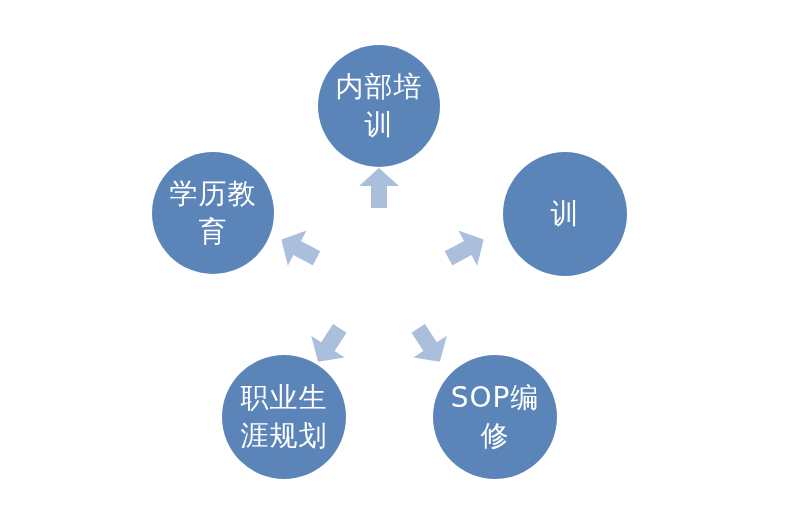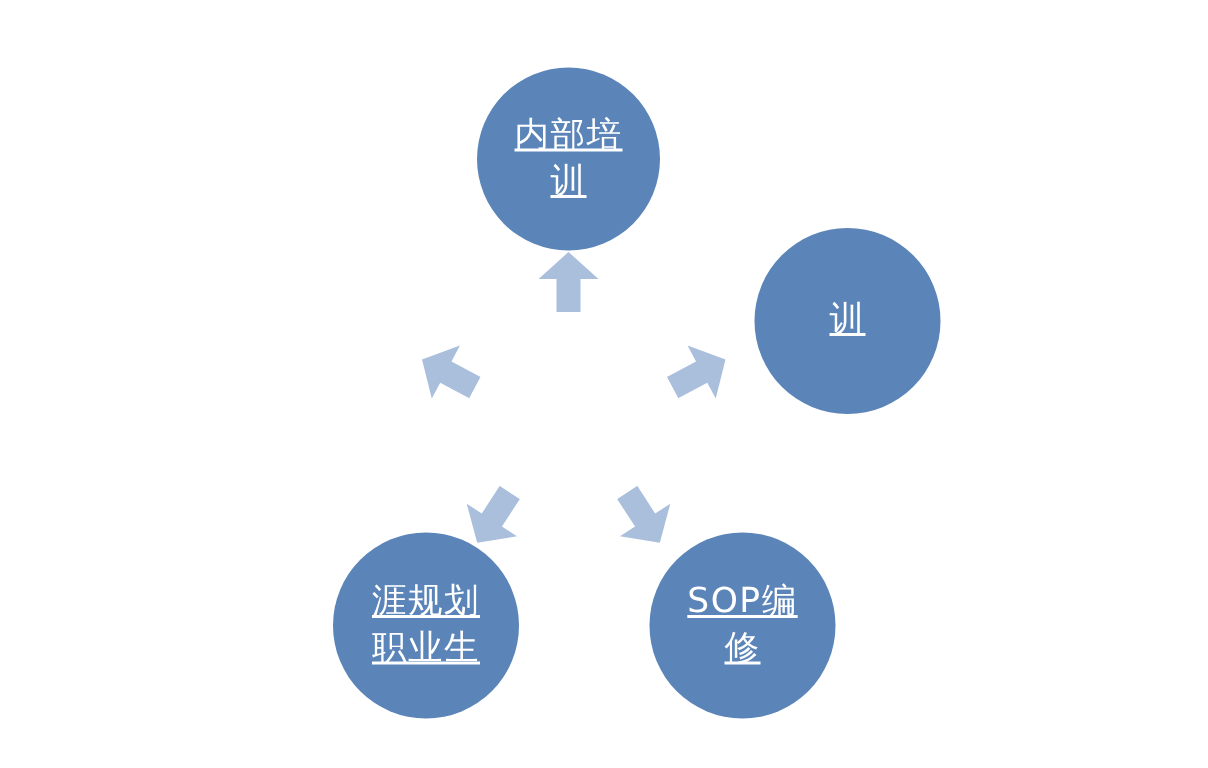--- a/index.html
+++ b/index.html
@@ -18,24 +18,23 @@
   .circle {
     position: absolute;
     border-radius: 50%;
     background: var(--circle, #5B84B8);
     color: var(--text, #ffffff);
     display: flex;
     flex-direction: column;
     align-items: center;
     justify-content: center;
     text-align: center;
-    font-size: 23px;
+    font-size: 28px;
     line-height: 1.35;
     letter-spacing: 1px;
-    text-decoration: underline;
   }
   .circle span { display: block; }
   .c-top    { left: 318px; top:  45px; width: 122px; height: 122px; }
   .c-left   { left: 152px; top: 152px; width: 122px; height: 122px; }
   .c-right  { left: 503px; top: 152px; width: 124px; height: 124px; }
   .c-center { left: 319px; top: 209px; width: 120px; height: 120px; }
   .c-bl     { left: 222px; top: 355px; width: 124px; height: 124px; }
   .c-br     { left: 433px; top: 355px; width: 124px; height: 124px; }
 
   .arrow {
@@ -84,25 +83,29 @@
 
   <div class="circle c-top">
     <span>内部培</span>
     <span>训</span>
   </div>
 
   <div class="circle c-right">
     <span>训</span>
   </div>
 
+  <div class="circle c-left">
+    <span>学历教</span>
+    <span>育</span>
+  </div>
 
 
   <div class="circle c-br">
     <span>SOP编</span>
     <span>修</span>
   </div>
 
   <div class="circle c-bl">
+    <span>职业生</span>
     <span>涯规划</span>
-    <span>职业生</span>
   </div>
 
 </div>
 
 </body></html>

